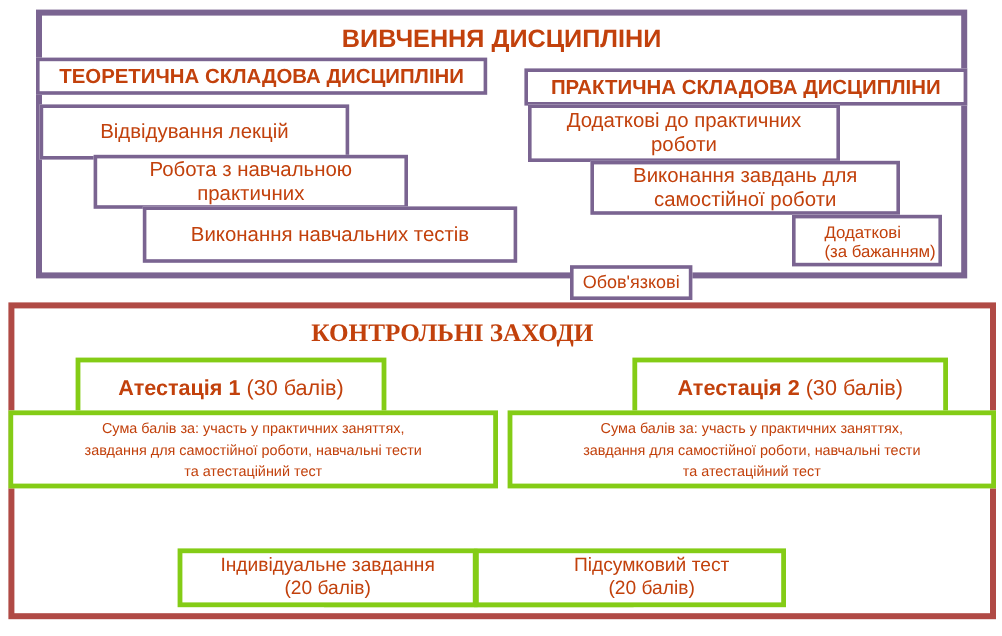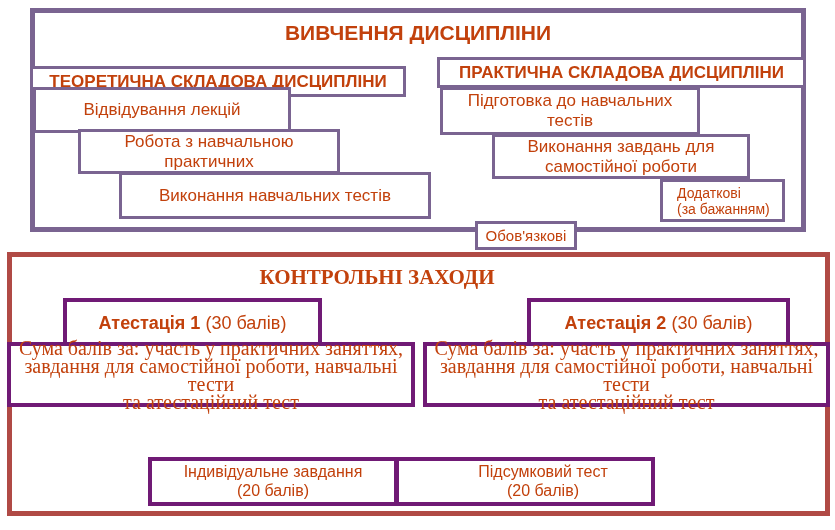--- a/index.html
+++ b/index.html
@@ -8,44 +8,44 @@
     font-family:"Liberation Sans", sans-serif; color:#c2410c;
     overflow:hidden;
   }
   .box {
     position:absolute; background:#ffffff; box-sizing:border-box;
     display:flex; flex-direction:column; align-items:center; justify-content:center;
     text-align:center; line-height:1.15;
   }
   .purple3 { border:3px solid #7A6491; }
   .purple5 { border:5px solid #7A6491; }
-  .red4    { border:4px solid #701a75; }
+  .red4    { border:4px solid #84cc16; }
   .red5    { border:5px solid #B04A45; }
   .title   { position:absolute; box-sizing:border-box; text-align:center;
              font-weight:bold; font-size:21px; background:transparent; }
   .hdr     { font-weight:bold; font-size:17px; white-space:nowrap; }
   .item17  { font-size:17px; }
   .item16  { font-size:16px; }
   .item15  { font-size:15px;margin-top:42px; }
-  .sum     { font-size:20px; line-height:18px;font-family:Liberation Serif, serif; }
+  .sum     { font-size:12px; line-height:18px; }
   .att     { font-size:18px; }
   .att .b  { font-weight:bold; }
-  .leftal  { align-items:flex-start; text-align:left; padding-left:14px; font-size:14px; line-height:16px; }
+  .leftal  { align-items:flex-start; text-align:left; padding-left:24px; font-size:14px; line-height:16px; }
   .ln      { display:block; }
 </style>
 </head>
 <body>
 
 <div class="canvas">
 
   <div class="box purple5" style="left:30px; top:8px; width:776px; height:224px;"></div>
 
   <div class="title" style="left:30px; top:21px; width:776px;">ВИВЧЕННЯ ДИСЦИПЛІНИ</div>
 
-  <div class="box purple3 hdr" style="left:30px; top:66px; width:376px; height:31px;text-align:right;">
+  <div class="box purple3 hdr" style="left:30px; top:48px; width:376px; height:31px;text-align:right;">
     <span>ТЕОРЕТИЧНА СКЛАДОВА ДИСЦИПЛІНИ</span>
   </div>
 
   <div class="box purple3 item17" style="left:33px; top:87px; width:258px; height:46px;">
     <span>Відвідування лекцій</span>
   </div>
 
   <div class="box purple3 item17" style="left:78px; top:129px; width:262px; height:45px;">
     <span class="ln">Робота з навчальною</span>
     <span class="ln">практичних</span>
@@ -53,22 +53,22 @@
 
   <div class="box purple3 item17" style="left:119px; top:172px; width:312px; height:47px;">
     <span>Виконання навчальних тестів</span>
   </div>
 
   <div class="box purple3 hdr" style="left:437px; top:57px; width:369px; height:31px;">
     <span>ПРАКТИЧНА СКЛАДОВА ДИСЦИПЛІНИ</span>
   </div>
 
   <div class="box purple3 item17" style="left:440px; top:87px; width:260px; height:48px;">
-    <span class="ln">Підготовка до навчальних</span>
-    <span class="ln">тестів</span>
+    <span class="ln">Додаткові до практичних</span>
+    <span class="ln">роботи</span>
   </div>
 
   <div class="box purple3 item17" style="left:492px; top:134px; width:258px; height:45px;">
     <span class="ln">Виконання завдань для</span>
     <span class="ln">самостійної роботи</span>
   </div>
 
   <div class="box purple3 item15" style="left:475px; top:179px; width:102px; height:29px;">
     <span>Обов'язкові</span>
   </div>

